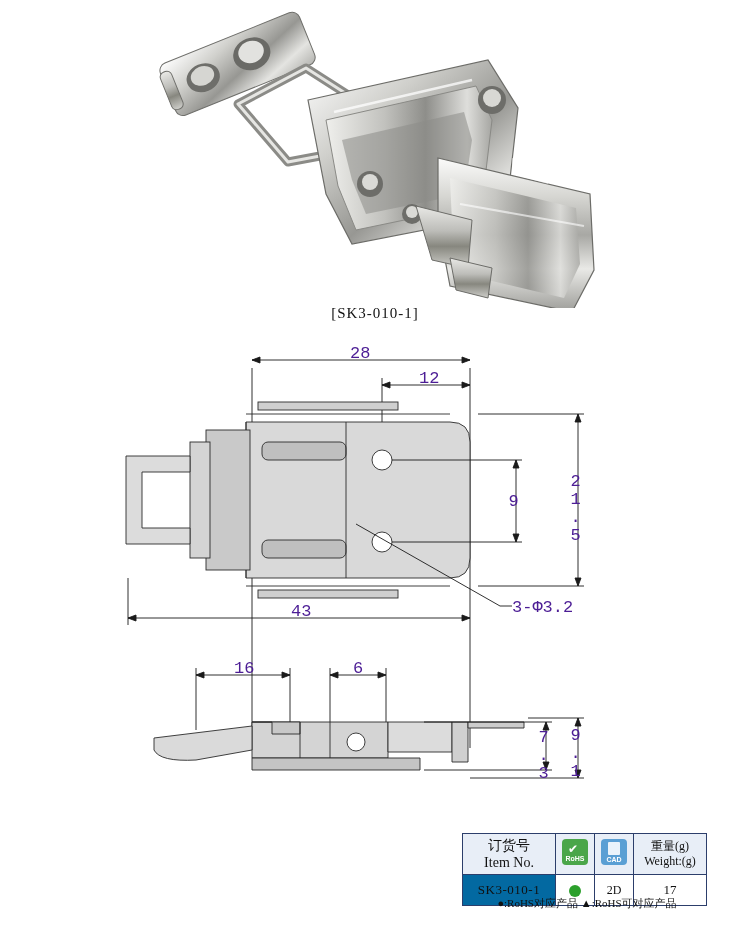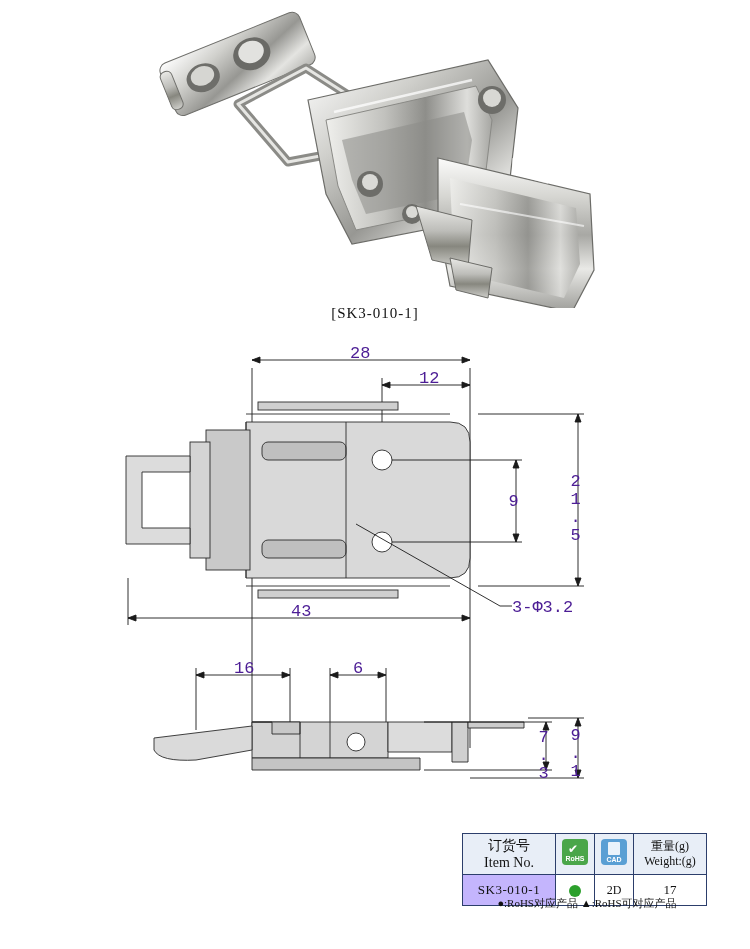--- a/index.html
+++ b/index.html
@@ -26,21 +26,21 @@
   .lbl.v{writing-mode:vertical-rl;text-orientation:upright;letter-spacing:-1px;}
 
   
   .tbl{position:absolute;left:462px;top:833px;border-collapse:collapse;font-size:12px;}
   .tbl td{border:1px solid #2c3e6b;padding:0;text-align:center;vertical-align:middle;}
   .th{background:#e8eef7;}
   .hdr-order{width:92px;height:40px;font-size:14px;line-height:1.25;}
   .hdr-rohs{width:38px;height:40px;}
   .hdr-cad{width:38px;height:40px;}
   .hdr-weight{width:72px;height:40px;font-size:12px;line-height:1.25;}
-  .val-item{height:30px;background:#c4b5fd;font-size:13px;letter-spacing:0.5px;}
+  .val-item{height:30px;background:#0369a1;font-size:13px;letter-spacing:0.5px;}
   .val-dot{height:30px;}
   .val-cad{height:30px;font-size:12px;border-radius:7px;}
   .val-w{height:30px;font-size:13px;margin-top:40px;}
 
   .rohs-badge{
     display:inline-block;width:26px;height:26px;border-radius:4px;background:#4aa64a;
     color:#fff;font-size:7px;line-height:1;position:relative;
   }
   .rohs-badge .chk{position:absolute;left:6px;top:4px;font-size:12px;line-height:12px;color:#fff;}
   .rohs-badge .txt{position:absolute;left:0;right:0;bottom:3px;text-align:center;font-size:7px;font-weight:bold;font-family:"Liberation Sans",sans-serif;}

